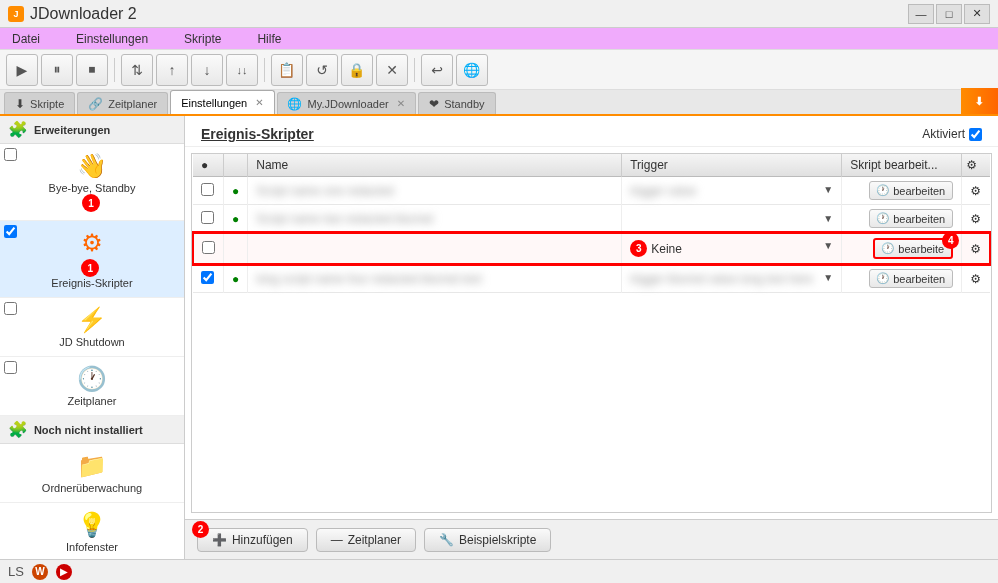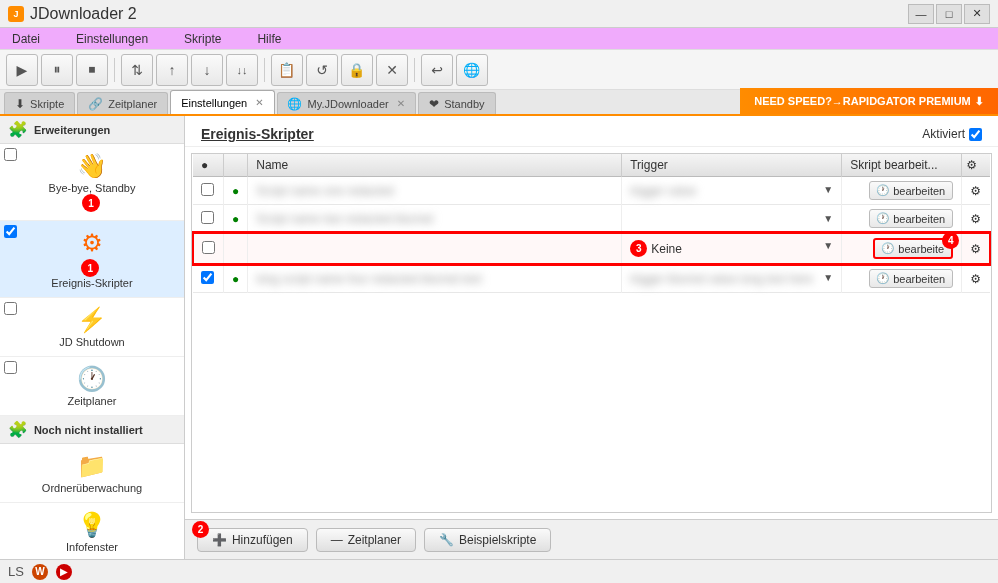--- a/index.html
+++ b/index.html
@@ -362,21 +362,20 @@
   <div class="tab">
     <span class="tab-icon">🌐</span>
     <span>My.JDownloader</span>
     <span class="tab-close">✕</span>
   </div>
   <div class="tab">
     <span class="tab-icon">❤</span>
     <span>Standby</span>
   </div>
   <div class="promo-banner">
-    <span>NEED SPEED?→RAPIDGATOR PREMIUM</span>
     <span>⬇</span>
   </div>
 </div>
 
 <div class="main-layout" style="height:calc(583px - 28px - 22px - 40px - 26px - 24px)">
 
   <div class="sidebar">
     <div class="sidebar-scroll">
 
       <div class="sidebar-section-header">

